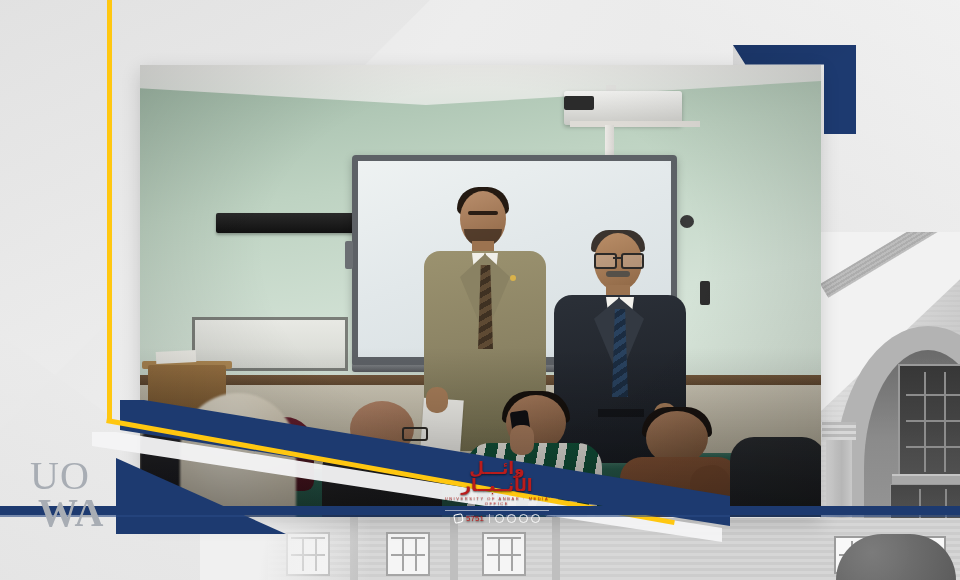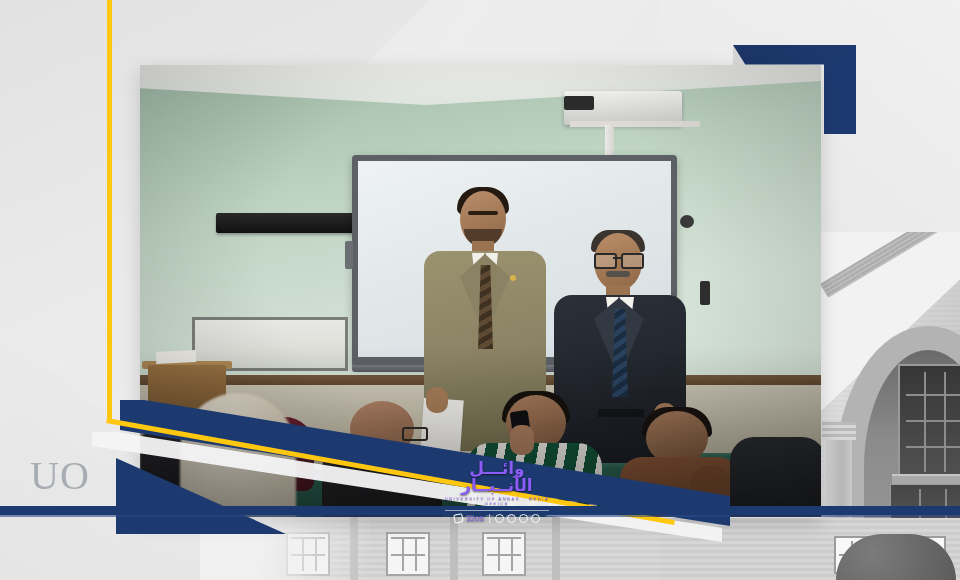--- a/index.html
+++ b/index.html
@@ -274,21 +274,21 @@
   .bottom-bar{position:absolute;left:0;top:506px;width:960px;height:9px;background:#1d3a70;}
   .bottom-bar-2{position:absolute;left:0;top:515px;width:960px;height:2px;background:#2a4a84;opacity:.6;}
 
   
   .wm{position:absolute;left:30px;top:458px;width:80px;height:72px;color:#a8adb4;
       font-family:"Liberation Serif", serif;line-height:.92;user-select:none;}
   .wm .l1{font-size:40px;letter-spacing:1px;font-weight:400;}
   .wm .l2{font-size:40px;letter-spacing:1px;font-weight:700;margin-left:8px;}
 
   
-  .logo{position:absolute;left:438px;top:460px;width:118px;height:46px;text-align:center;color:#8b5cf6;}
+  .logo{position:absolute;left:438px;top:460px;width:118px;height:46px;text-align:center;color:#b91c1c;}
   .logo .ar{font-family:"DejaVu Sans", sans-serif;font-size:17px;font-weight:700;letter-spacing:1px;
        line-height:1;text-shadow:0 1px 2px rgba(0,0,0,.6);direction:rtl;}
   .logo .sub{font-size:4px;letter-spacing:1.6px;opacity:.85;margin-top:2px;
        text-shadow:0 1px 1px rgba(0,0,0,.6);}
   .logo .rule{width:104px;height:1px;background:rgba(255,255,255,.55);margin:4px auto 3px;}
   .logo .meta{display:flex;align-items:center;justify-content:center;gap:5px;font-size:8px;}
   .logo .phone{display:flex;align-items:center;gap:3px;text-shadow:0 1px 2px rgba(0,0,0,.7);}
   .logo .sep{width:1px;height:9px;background:rgba(255,255,255,.6);}
   .logo .socials{display:flex;gap:3px;}
   .logo .socials i{display:block;width:7px;height:7px;border-radius:50%;
@@ -445,30 +445,31 @@
   <div class="navy-band"></div>
   <div class="yellow-v"></div>
   <div class="yellow-diag"></div>
   <div class="navy-tri"></div>
 
   <div class="bottom-bar"></div>
   <div class="bottom-bar-2"></div>
 
   <div class="wm">
     <div class="l1">UO</div>
+    <div class="l2">WA</div>
   </div>
 
   <div class="logo">
     <div class="ar">وائـــل الأنــبــار</div>
     <div class="sub">UNIVERSITY OF ANBAR  ·  MEDIA OFFICE</div>
     <div class="rule"></div>
     <div class="meta">
       <span class="phone">
         <span class="ph-ico"></span>
-        <span>3205</span>
+        <span>5751</span>
       </span>
       <span class="sep"></span>
       <span class="socials">
         <i></i>
         <i></i>
         <i></i>
         <i></i>
       </span>
     </div>
   </div>

